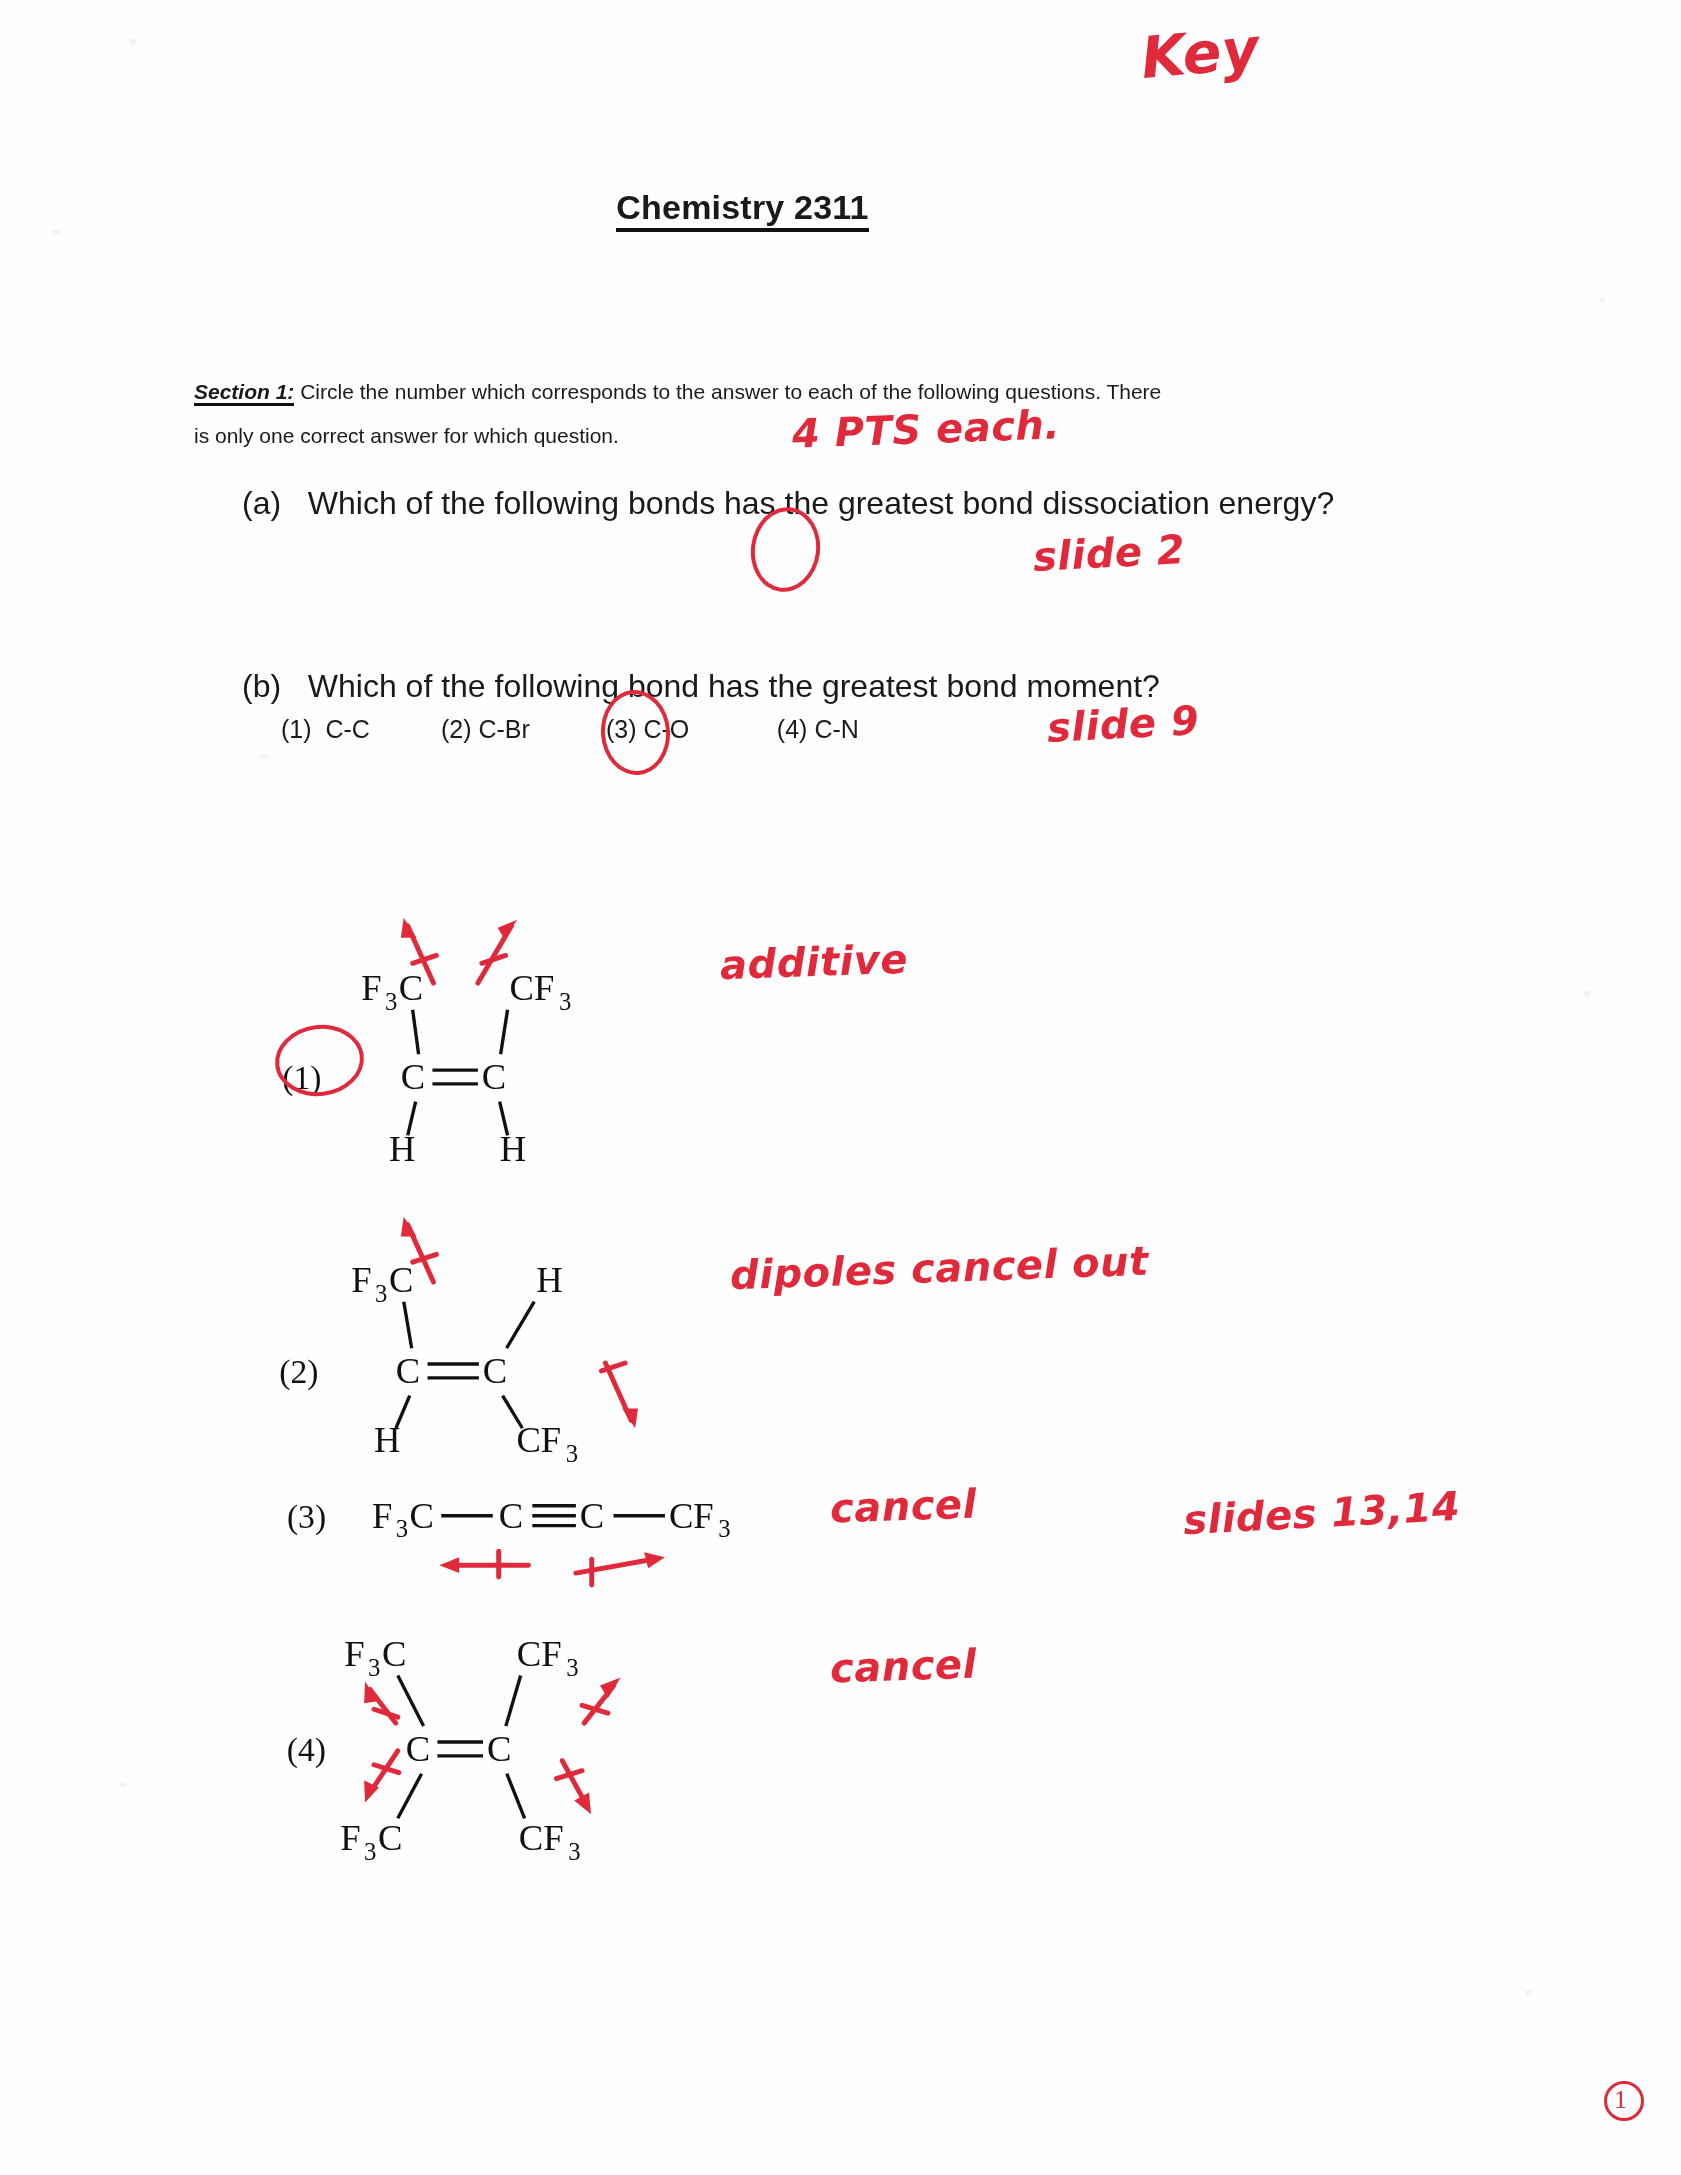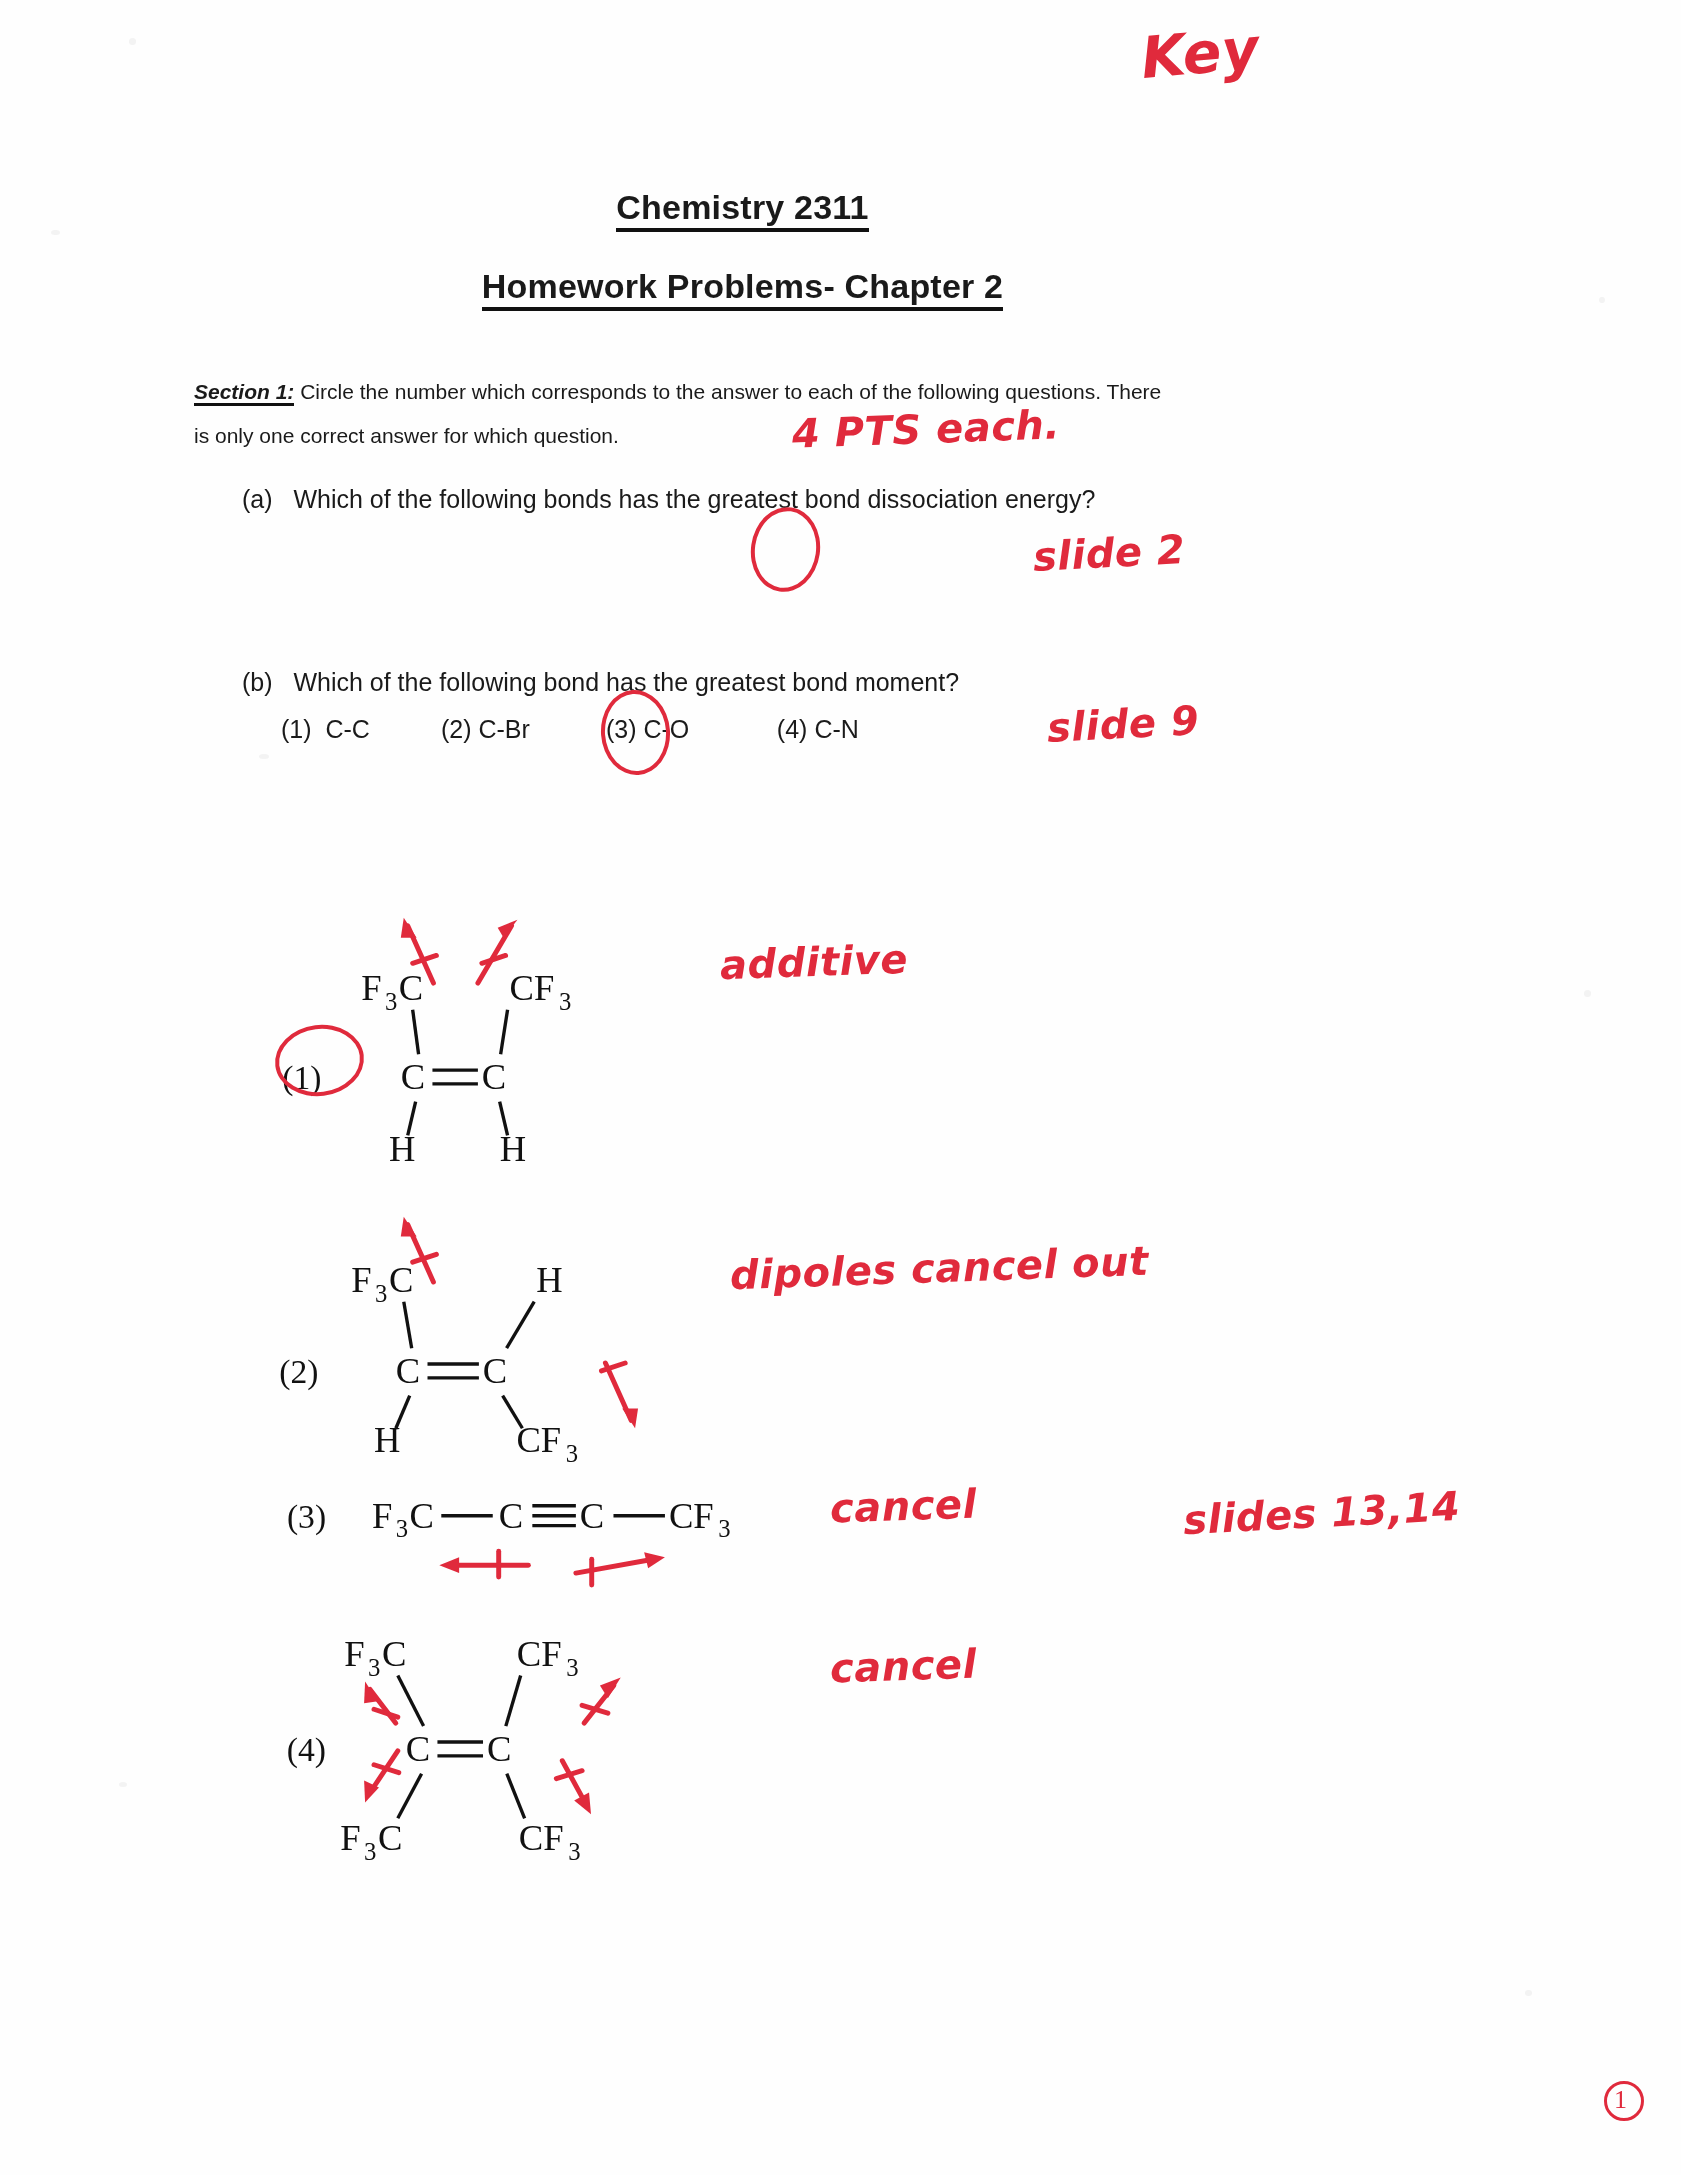--- a/index.html
+++ b/index.html
@@ -56,21 +56,21 @@
     font-size: 21px;
     line-height: 44px;
   }
   .para b.sec {
     font-style: italic;
     font-weight: bold;
     border-bottom: 3px solid #111;
   }
   .q {
     position: absolute;
-    font-size: 25px;
+    font-size: 32px;
     white-space: nowrap;
   }
   .opts {
     position: absolute;
     font-size: 25px;
     white-space: nowrap;
   }
   .opt { display: inline-block; }
 
   
@@ -131,23 +131,20 @@
   <div class="scan-noise" style="left:1584px;top:990px;width:7px;height:7px;"></div>
   <div class="scan-noise" style="left:119px;top:1782px;width:8px;height:5px;"></div>
   <div class="scan-noise" style="left:1525px;top:1990px;width:7px;height:6px;"></div>
 
   <div class="hand" style="left:1141px;top:20px;font-size:57px;transform:rotate(-5deg);">
     <span>Key</span>
   </div>
 
   <div class="title" style="top:188px;">
     <span>Chemistry 2311</span>
-  </div>
-  <div class="title" style="top:267px;">
-    <span>Homework Problems- Chapter 2</span>
   </div>
 
   <div class="para" style="left:194px;top:370px;width:1317px;">
     <b class="sec">Section 1:</b>
     <span>Circle the number which corresponds to the answer to each of the following questions.  There</span><br>
     <span>is only one correct answer for which question.</span>
   </div>
 
   <div class="hand" style="left:792px;top:406px;font-size:40px;transform:rotate(-2deg);">
     <span>4 PTS each.</span>

